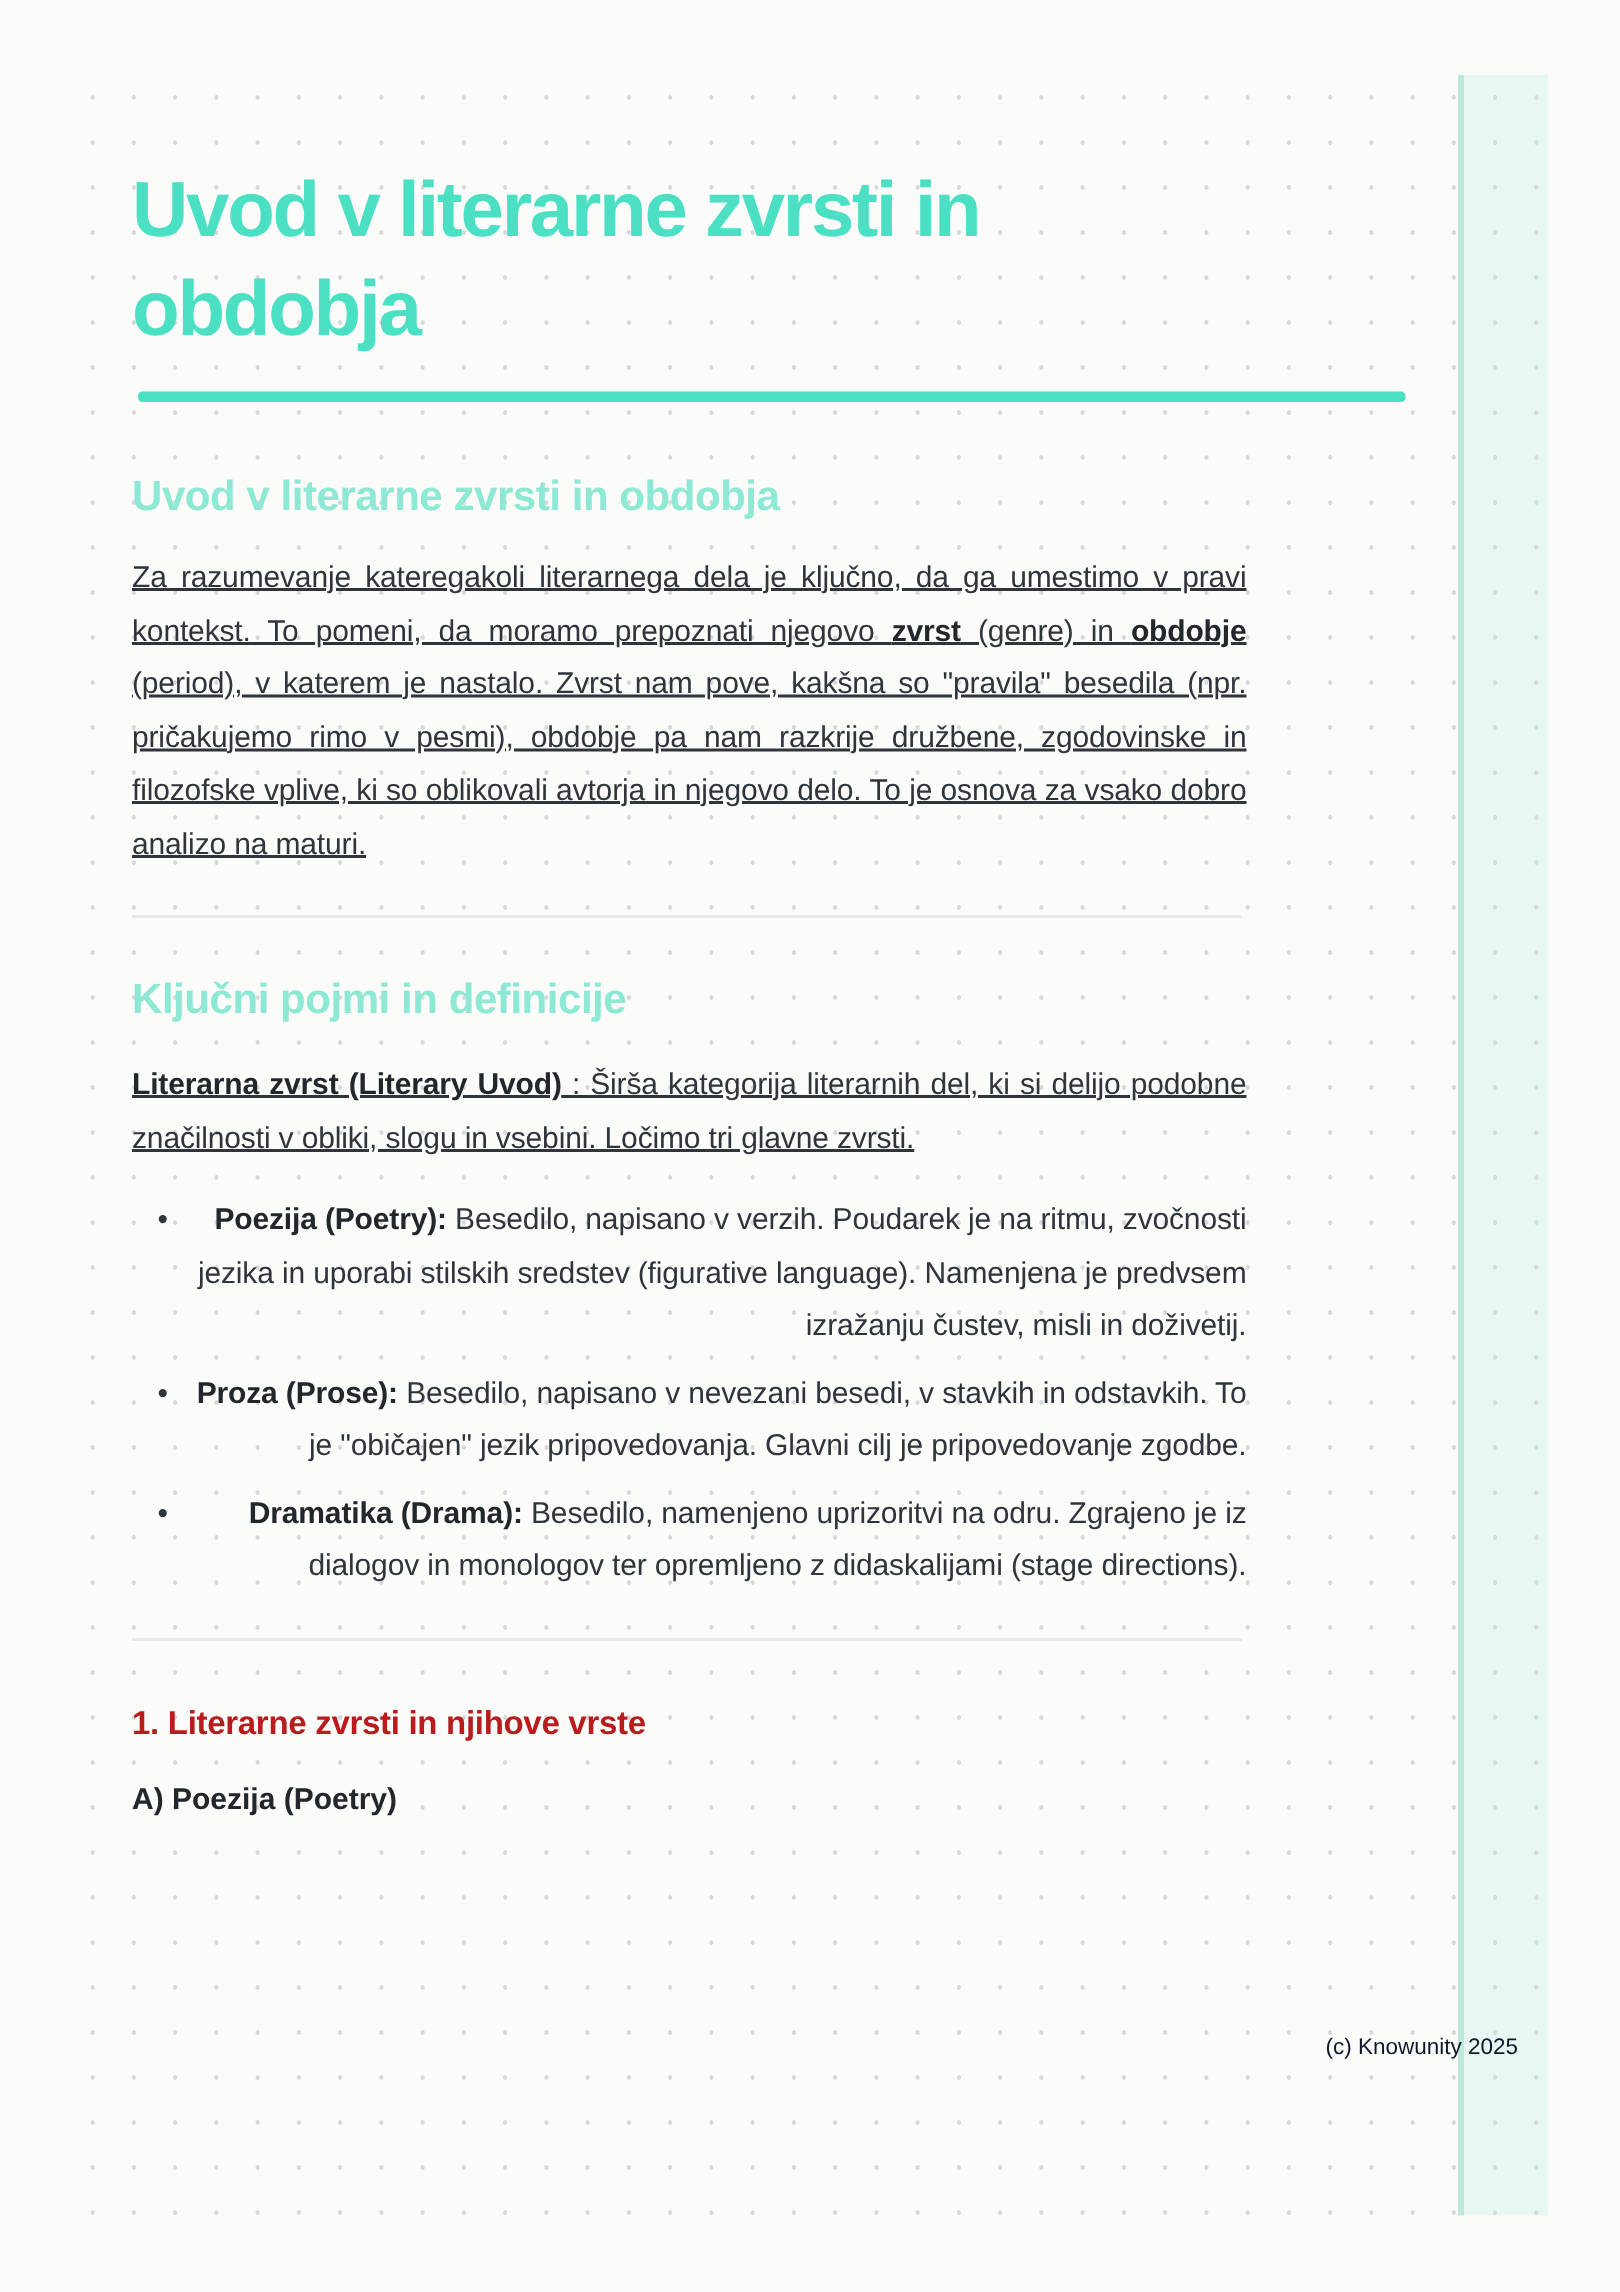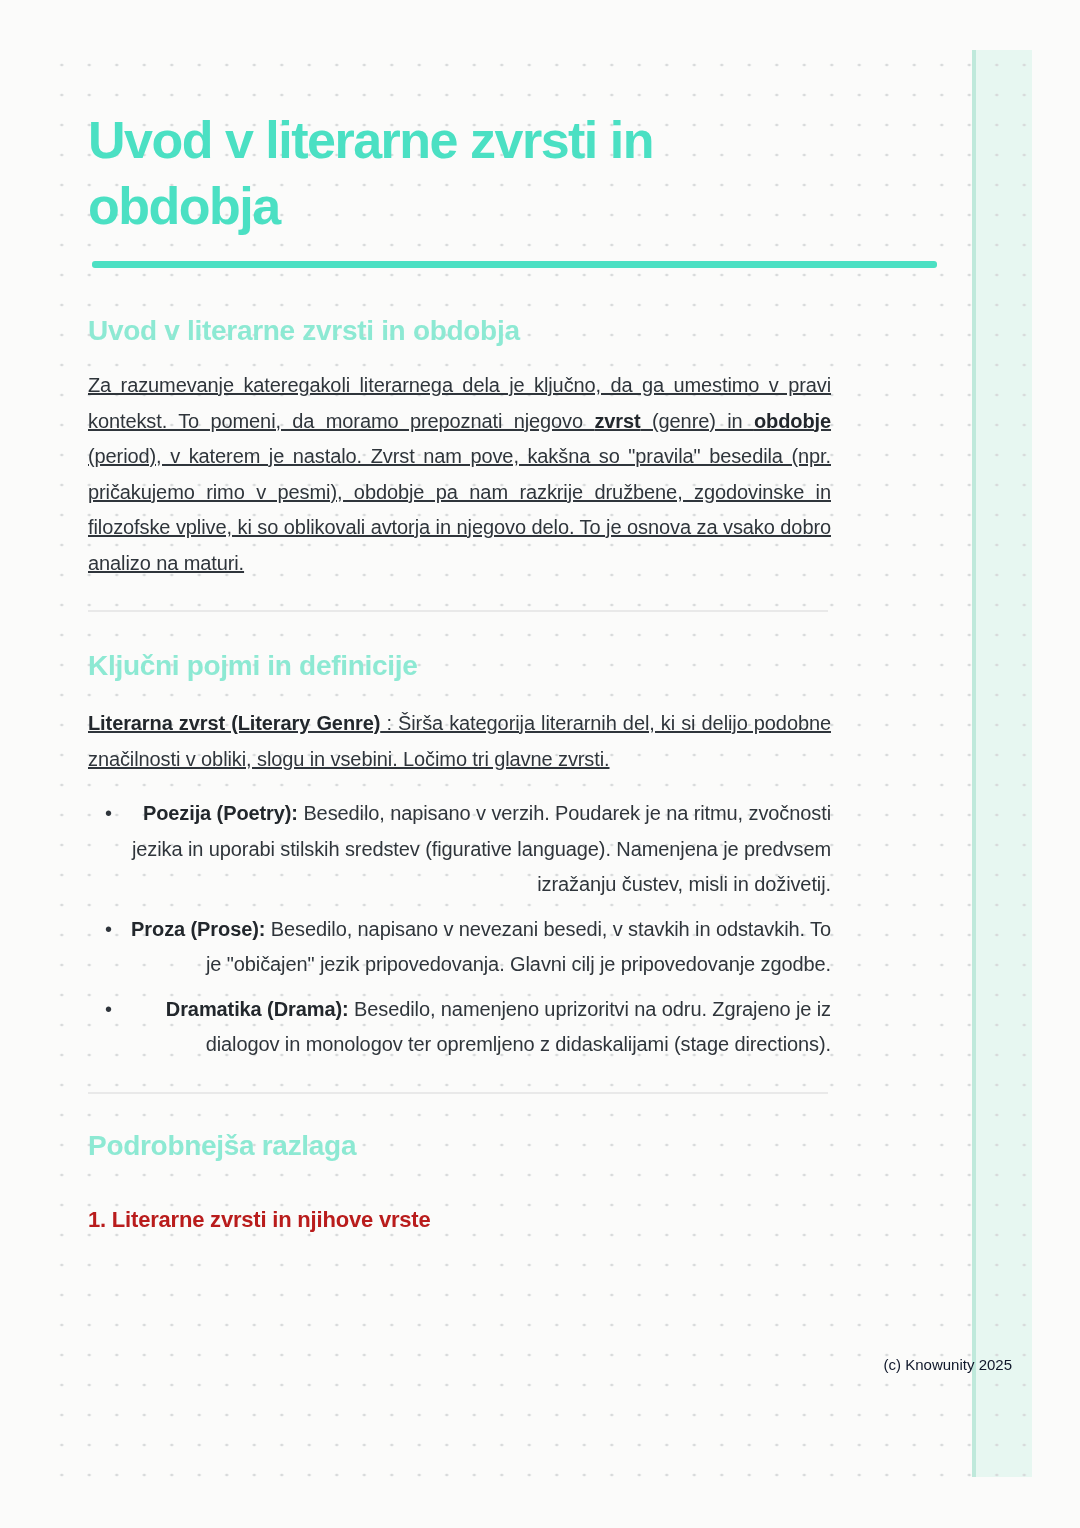--- a/index.html
+++ b/index.html
@@ -152,40 +152,40 @@
 
     <h1 class="title">Uvod v literarne zvrsti in obdobja</h1>
     <div class="rule"></div>
 
     <h2 class="section" id="intro-heading">Uvod v literarne zvrsti in obdobja</h2>
     <p class="body just" id="intro-paragraph"><span>Za razumevanje kateregakoli literarnega dela je ključno, da ga umestimo v pravi kontekst. To pomeni, da moramo prepoznati njegovo </span><strong>zvrst</strong><span> (genre) in </span><strong>obdobje</strong><span> (period), v katerem je nastalo. Zvrst nam pove, kakšna so "pravila" besedila (npr. pričakujemo rimo v pesmi), obdobje pa nam razkrije družbene, zgodovinske in filozofske vplive, ki so oblikovali avtorja in njegovo delo. To je osnova za vsako dobro analizo na maturi.</span></p>
 
     <hr class="divider">
 
     <h2 class="section" id="keyterms-heading">Ključni pojmi in definicije</h2>
-    <p class="body just" id="genre-paragraph"><strong>Literarna zvrst (Literary Genre)</strong><span> : Širša kategorija literarnih del, ki si delijo podobne značilnosti v obliki, slogu in vsebini. Ločimo tri glavne zvrsti.</span></p>
+    <p class="body just" id="genre-paragraph"><strong>Literarna zvrst (Literary Uvod)</strong><span> : Širša kategorija literarnih del, ki si delijo podobne značilnosti v obliki, slogu in vsebini. Ločimo tri glavne zvrsti.</span></p>
 
     <ul class="genre-list">
       <li>
         <span class="marker">•</span>
         <div class="li-body"><strong>Poezija (Poetry):</strong><span> Besedilo, napisano v verzih. Poudarek je na ritmu, zvočnosti jezika in uporabi stilskih sredstev (figurative language). Namenjena je predvsem izražanju čustev, misli in doživetij.</span></div>
       </li>
       <li>
         <span class="marker">•</span>
         <div class="li-body"><strong>Proza (Prose):</strong><span> Besedilo, napisano v nevezani besedi, v stavkih in odstavkih. To je "običajen" jezik pripovedovanja. Glavni cilj je pripovedovanje zgodbe.</span></div>
       </li>
       <li>
         <span class="marker">•</span>
         <div class="li-body"><strong>Dramatika (Drama):</strong><span> Besedilo, namenjeno uprizoritvi na odru. Zgrajeno je iz dialogov in monologov ter opremljeno z didaskalijami (stage directions).</span></div>
       </li>
     </ul>
 
 
     <hr class="divider">
 
-    <h2 class="section" id="details-heading">Podrobnejša razlaga</h2>
     <h3 class="subsection">1. Literarne zvrsti in njihove vrste</h3>
+    <p class="bold-line">A) Poezija (Poetry)</p>
 
   </div>
 
   <div class="footer">(c) Knowunity 2025</div>
 
 </div>
 
 </body></html>

